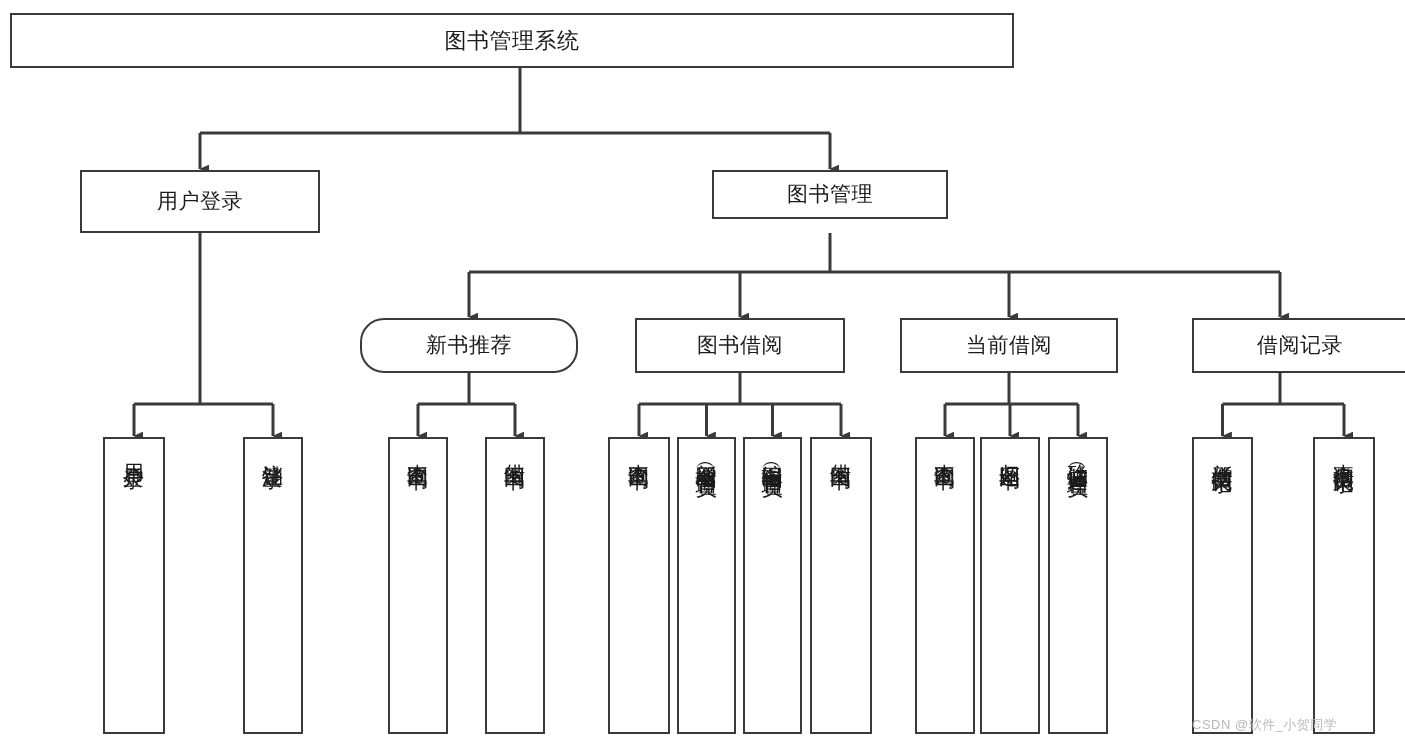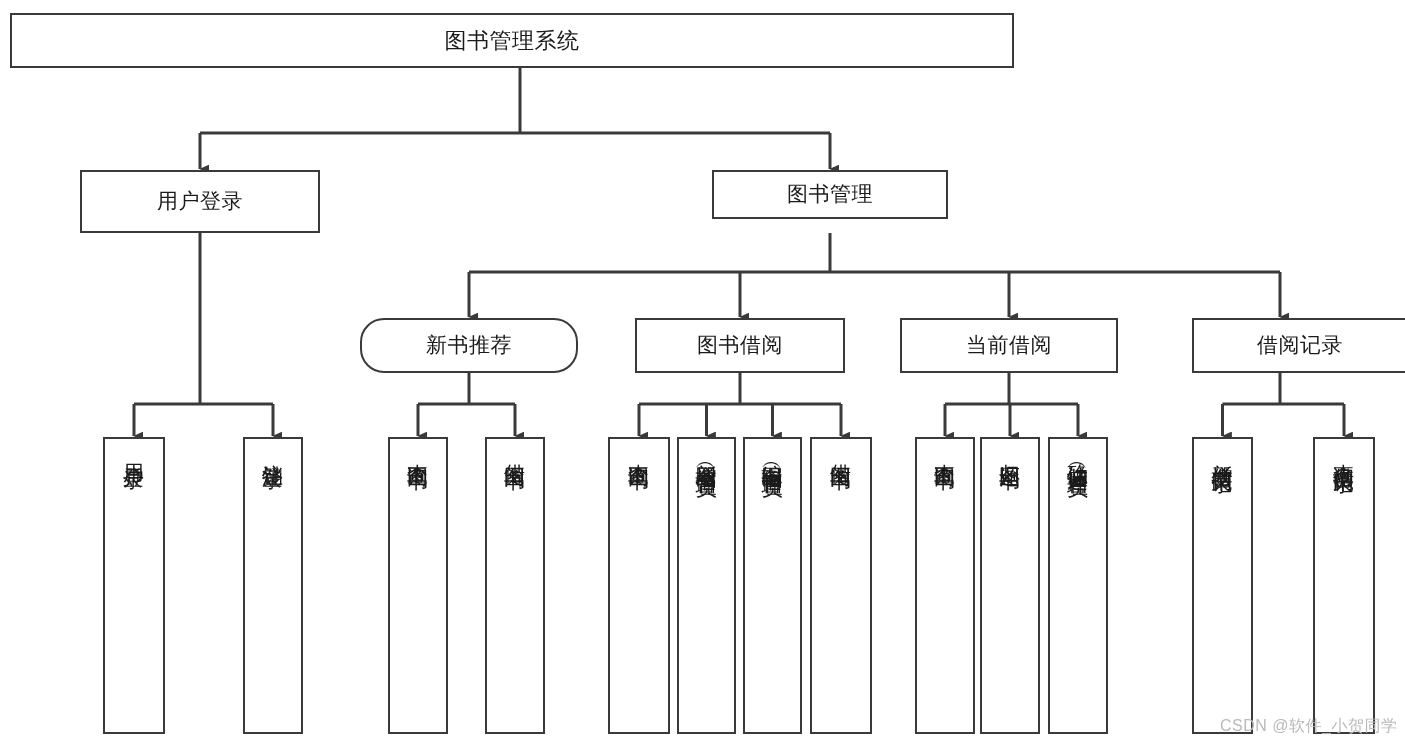--- a/index.html
+++ b/index.html
@@ -55,25 +55,24 @@
     font-size: 21px;
     letter-spacing: 2px;
     line-height: 1.0;
     white-space: nowrap;
   }
   .node.root .label {
     font-size: 22px;
   }
   .watermark {
     position: absolute;
-    font-size: 16px;
+    font-size: 13px;
     color: #b9b9b9;
     white-space: nowrap;
     letter-spacing: 0.5px;
-    padding-left: 28px;
   }
 </style>
 </head>
 <body>
 
 <div id="canvas">
   <svg class="wires" viewBox="0 0 1405 747">
     <defs>
       <marker id="arrowhead" markerWidth="9" markerHeight="10" refX="4.5" refY="9.4" orient="auto-start-reverse" markerUnits="userSpaceOnUse">
         <path d="M0,0 L9,0 L4.5,10 Z" fill="#3a3a3a"></path>

